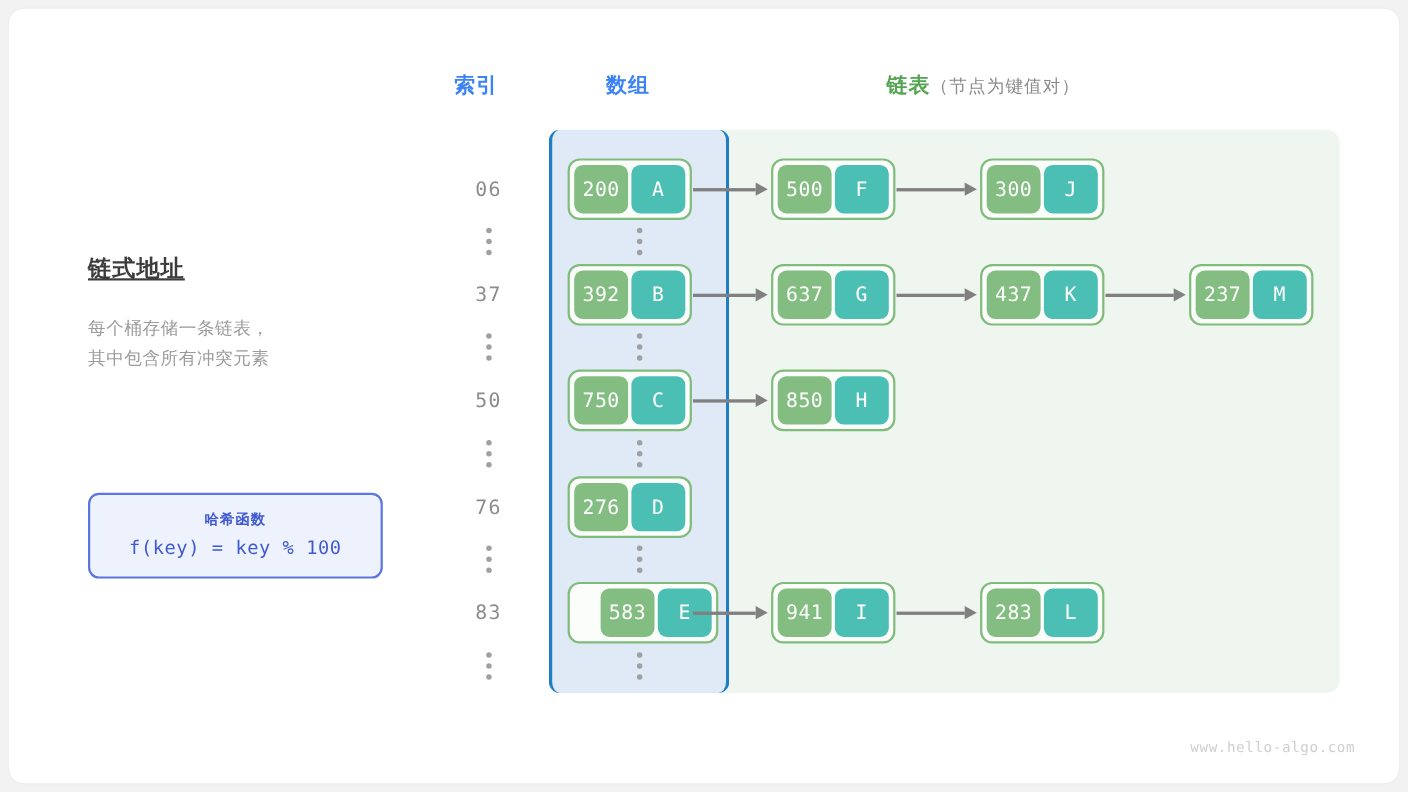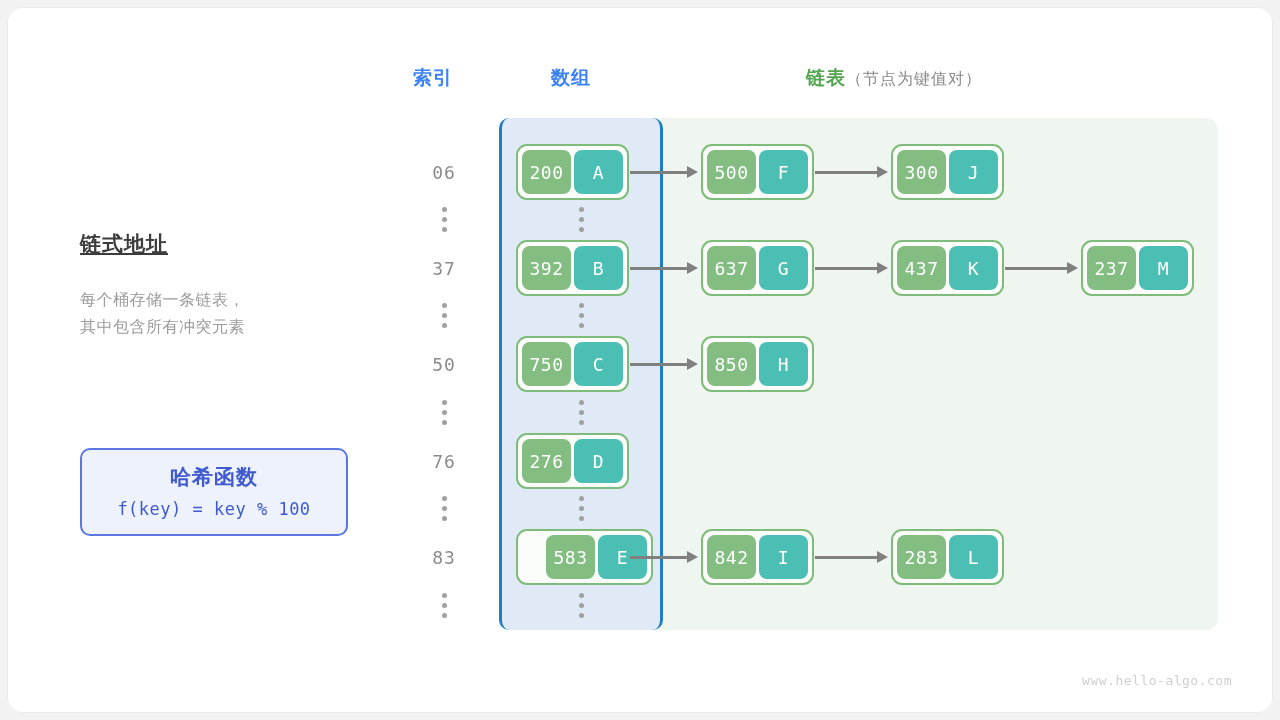--- a/index.html
+++ b/index.html
@@ -62,21 +62,21 @@
     top: 440px;
     width: 268px;
     box-sizing: border-box;
     background: #eef2fd;
     border: 2px solid #5b76e0;
     border-radius: 10px;
     padding: 13px 0 15px 0;
     text-align: center;
   }
   .hash-title {
-    font-size: 21px;
+    font-size: 13px;
     font-weight: bold;
     color: #3f5ad0;
     letter-spacing: 1px;
     margin-bottom: 8px;
   }
   .hash-formula {
     font-family: "DejaVu Sans Mono", "Liberation Mono", monospace;
     font-size: 17px;
     color: #3f5ad0;
     letter-spacing: 0.5px;
@@ -357,21 +357,21 @@
         <div class="idx" style="top: 429px;">83</div>
         <div class="node" style="left: 508px; top: 411px; padding-left: 28px;">
           <div class="cell key">583</div>
           <div class="cell val">E</div>
         </div>
         <div class="arrow" style="left: 622px; top: 433px; width: 68px;">
           <div class="shaft"></div>
           <div class="head"></div>
         </div>
         <div class="node" style="left: 693px; top: 411px;">
-          <div class="cell key">842</div>
+          <div class="cell key">941</div>
           <div class="cell val">I</div>
         </div>
         <div class="arrow" style="left: 807px; top: 433px; width: 73px;">
           <div class="shaft"></div>
           <div class="head"></div>
         </div>
         <div class="node" style="left: 883px; top: 411px;">
           <div class="cell key">283</div>
           <div class="cell val">L</div>
         </div>

